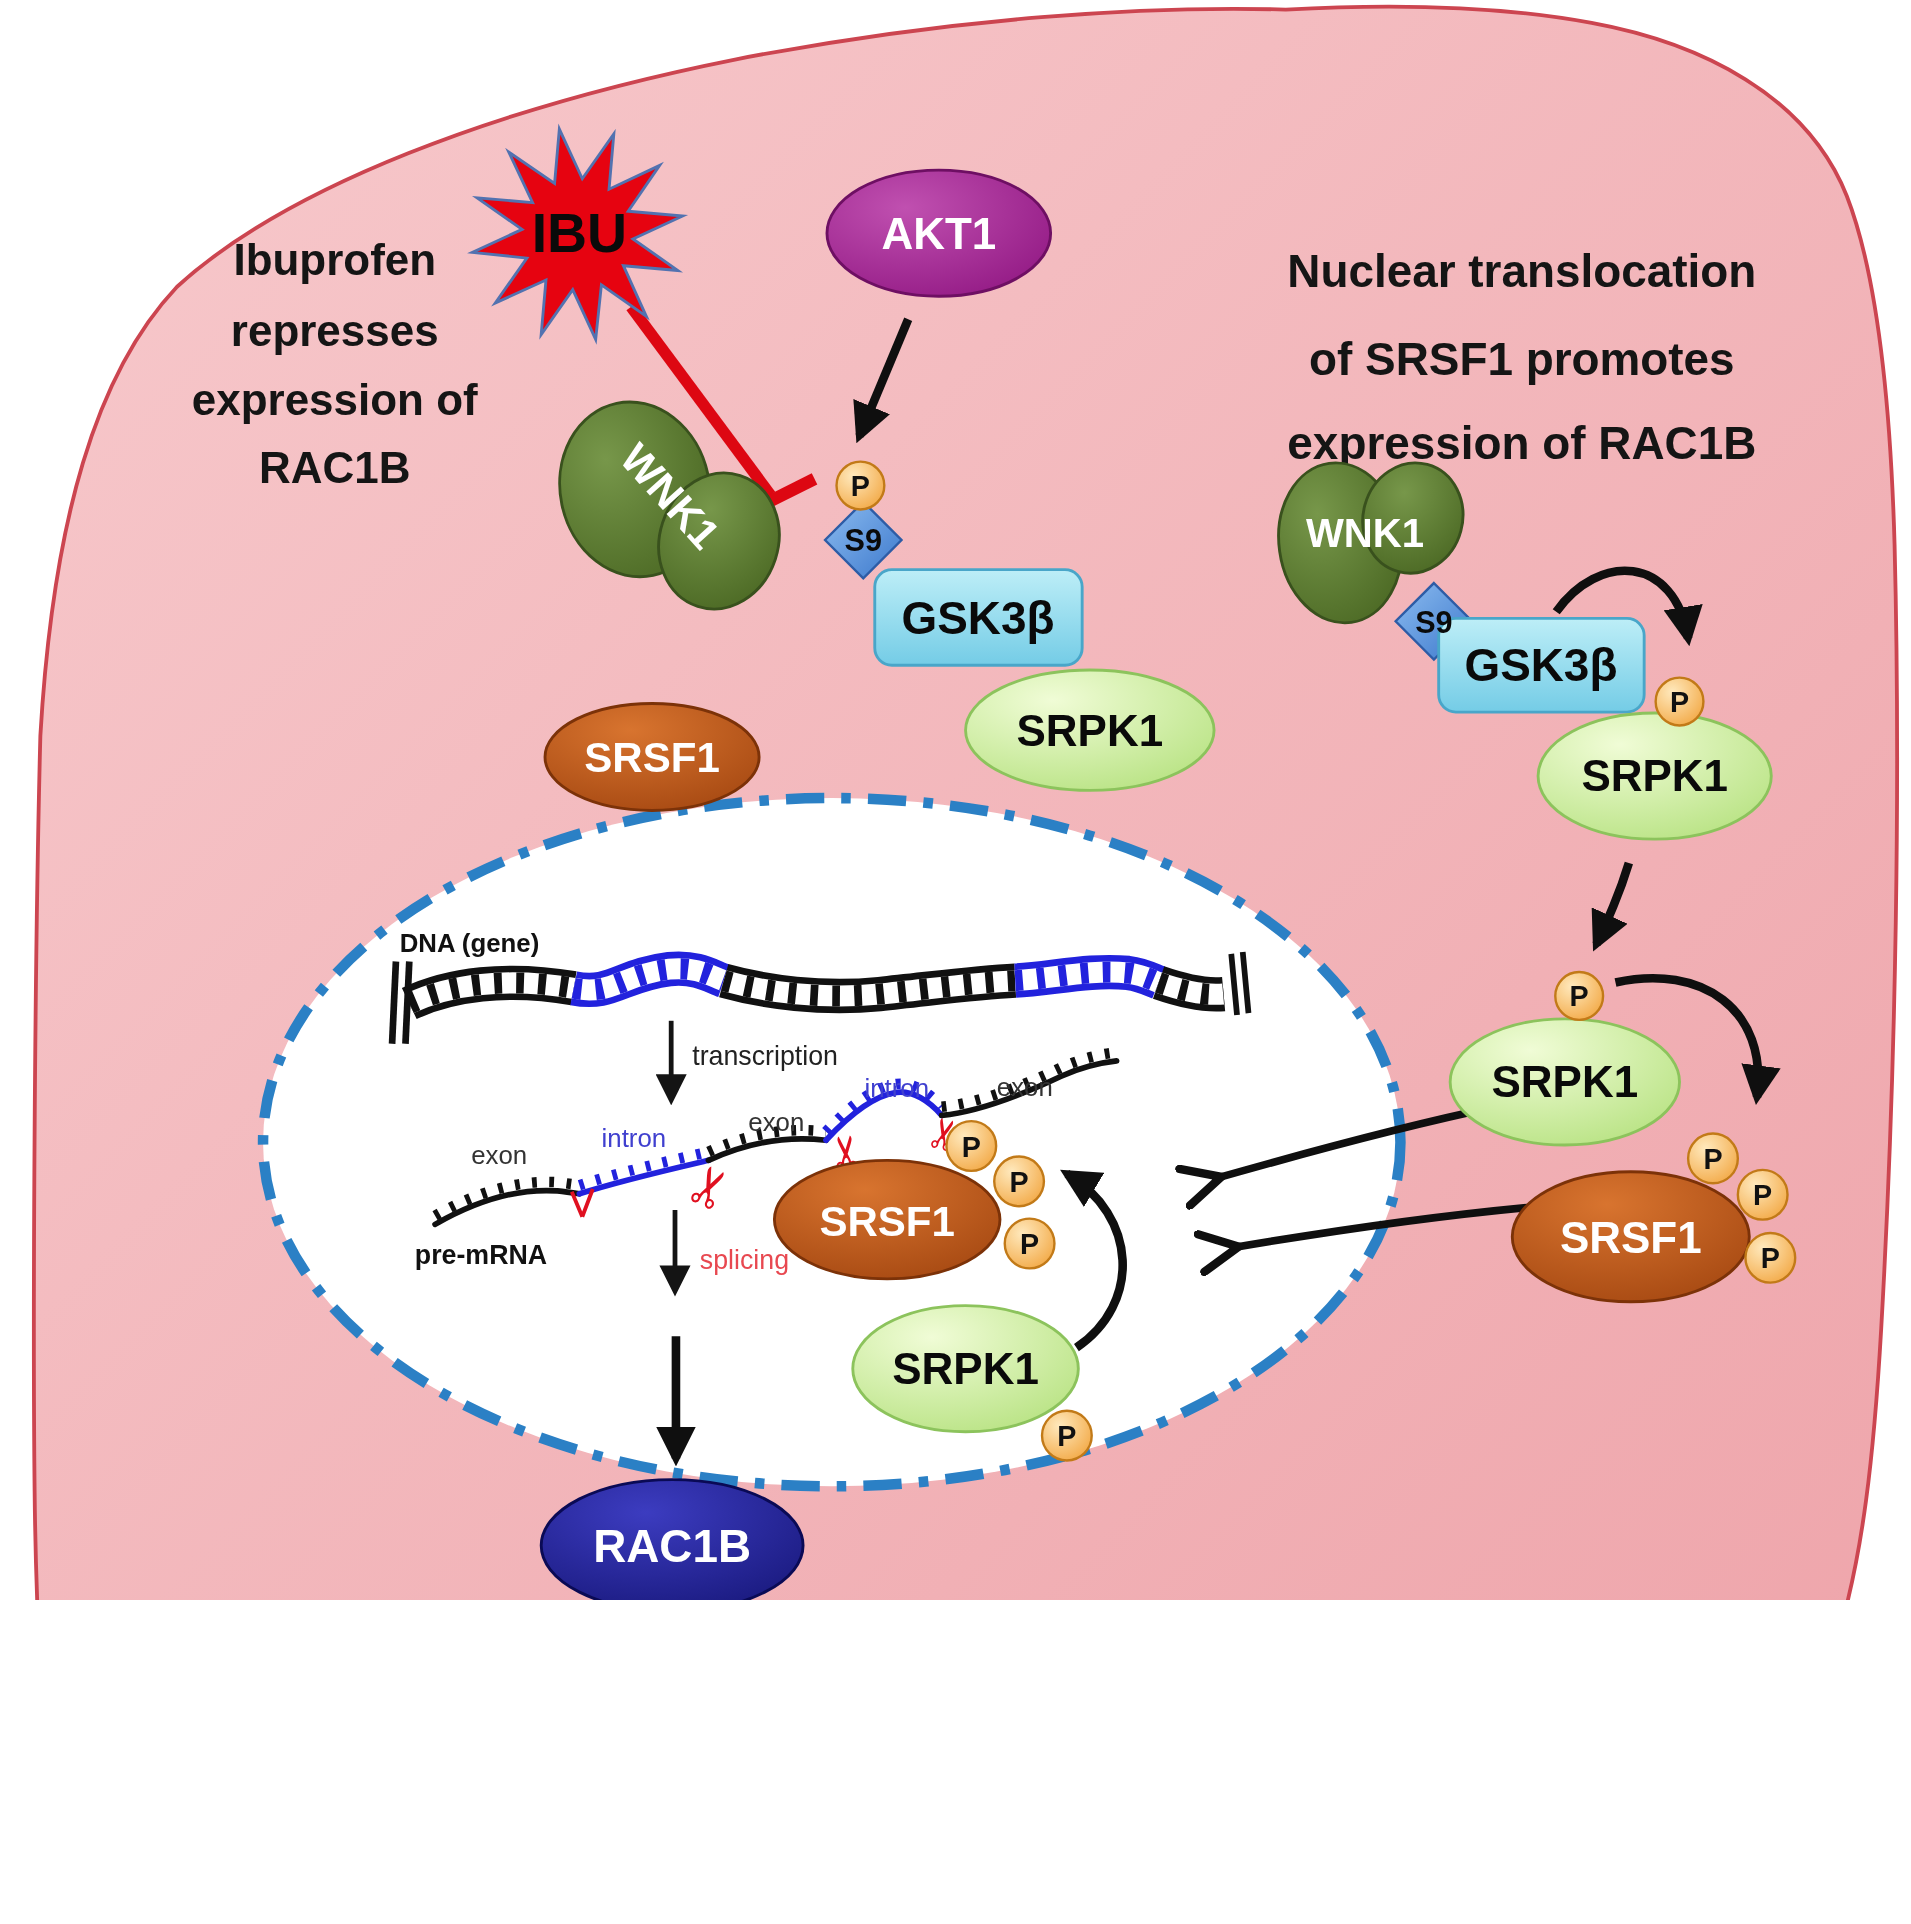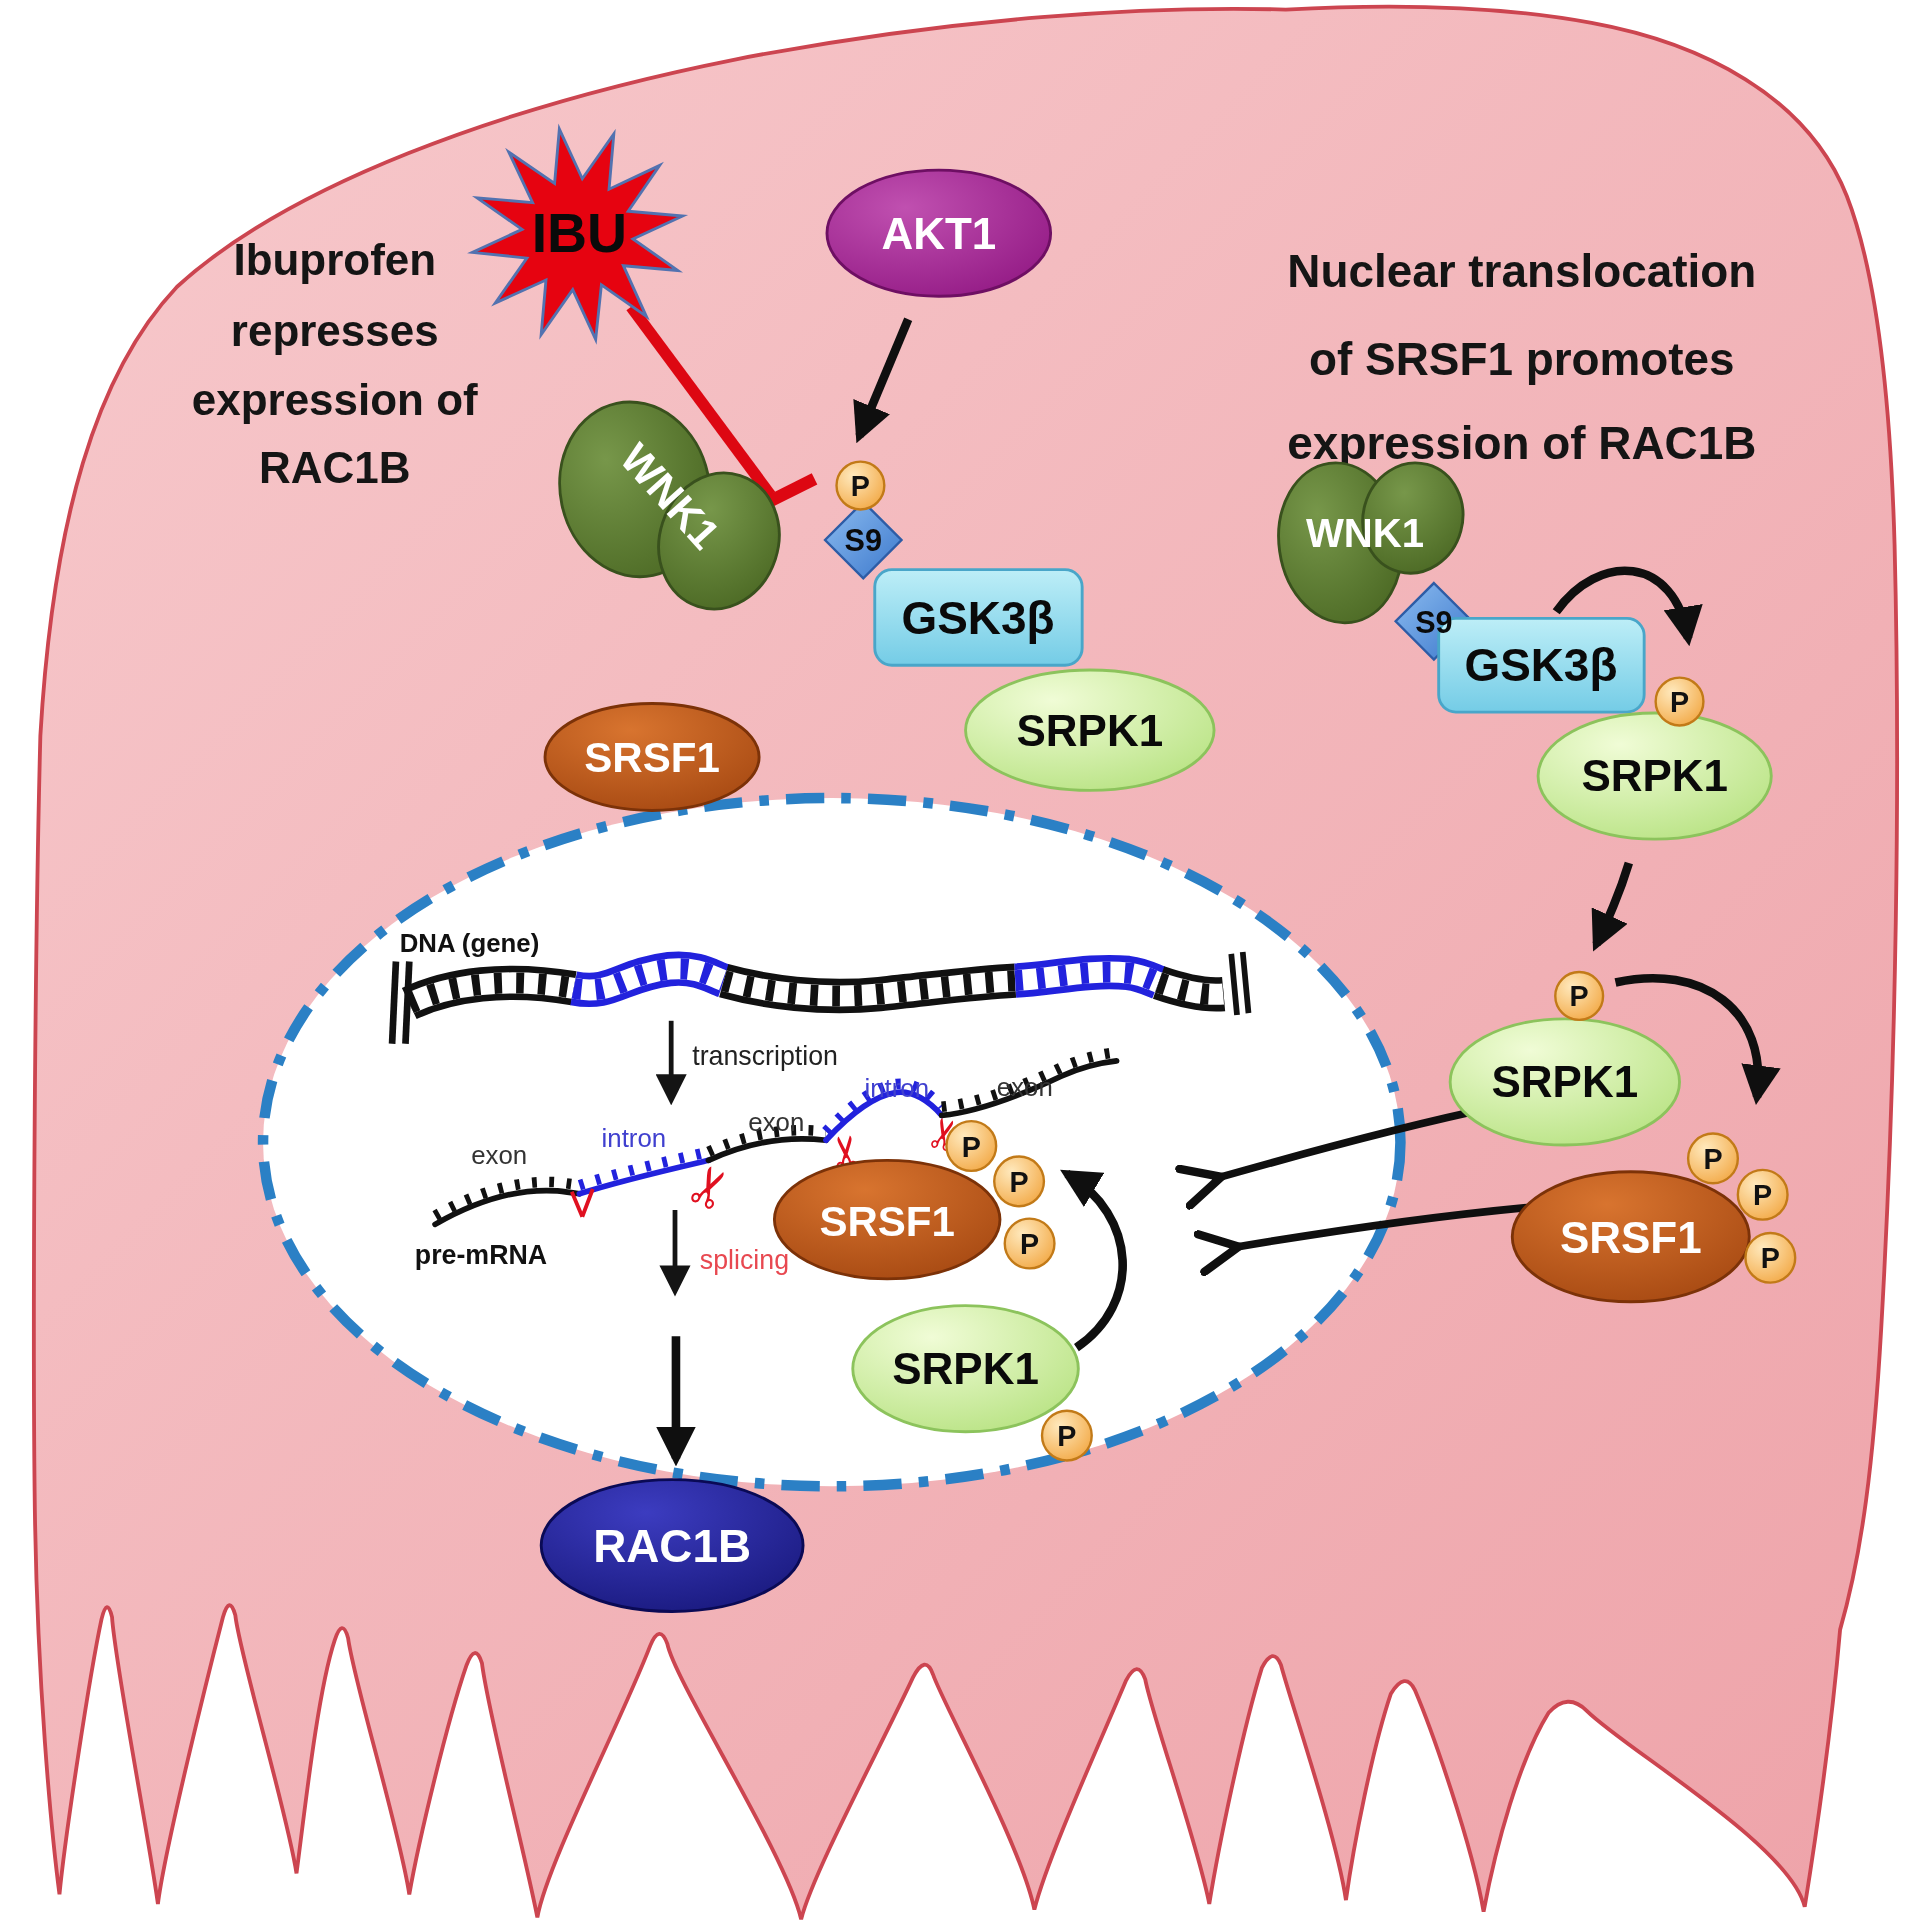--- a/index.html
+++ b/index.html
@@ -1,16 +1,16 @@
 <!DOCTYPE html>
 <html><head>
 <meta charset="utf-8">
 <style>
   html,body { margin:0; padding:0; background:#ffffff; }
-  .stage { position:relative; width:1912px; height:1924px; font-family:"Liberation Sans", sans-serif; }
+  .stage { position:relative; width:1912px; height:1600px; font-family:"Liberation Sans", sans-serif; }
   svg { display:block; }
   text { font-family:"Liberation Sans", sans-serif; }
   .node-label { font-weight:700; }
   .note { font-weight:700; fill:#151515; }
   .small-label { font-weight:400; }
 </style>
 </head>
 <body>
 
 <div class="stage">

